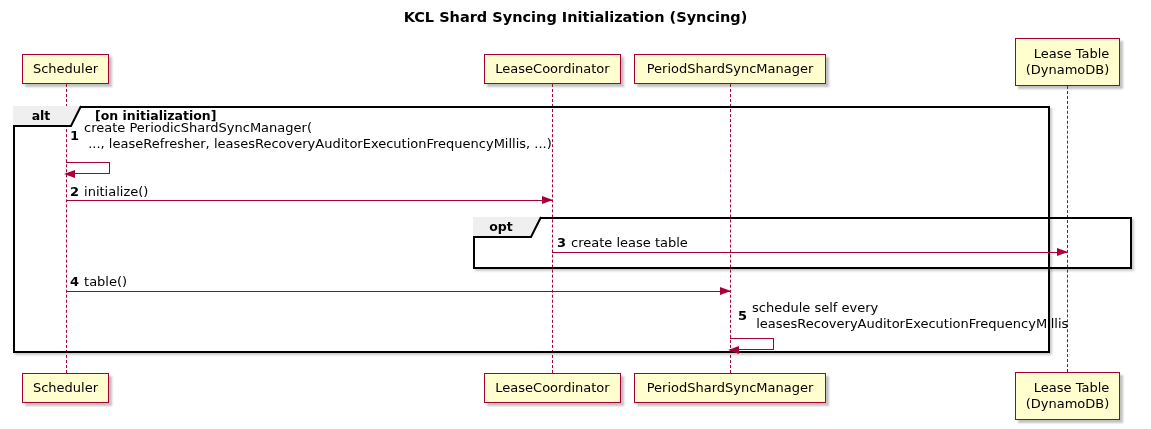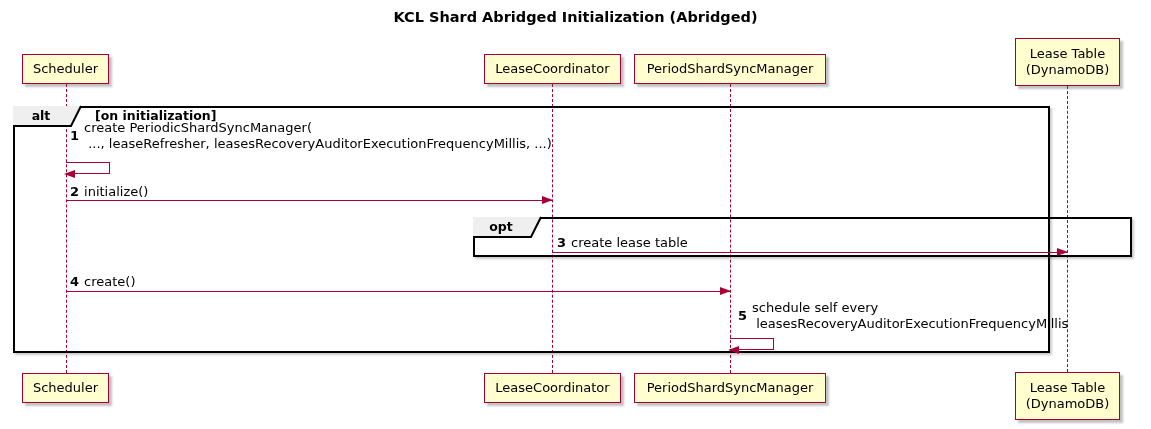--- a/index.html
+++ b/index.html
@@ -10,21 +10,21 @@
   .title {
     position:absolute; top:9px; left:0; right:0; text-align:center;
     font-size:14.5px; font-weight:bold;
   }
   .lifeline { position:absolute; width:0; border-left:1px dashed #A80036; }
   .participant {
     position:absolute; box-sizing:border-box;
     background:#FEFECE; border:1.5px solid #A80036;
     box-shadow:3px 3px 2px rgba(80,80,80,0.35);
     display:flex; align-items:center; justify-content:center;
-    font-size:13px; line-height:16px; text-align:center; white-space:pre-line;
+    font-size:13px; line-height:16px; text-align:right; white-space:pre-line;
   }
   .frame {
     position:absolute; box-sizing:border-box; border:2px solid #000;
     box-shadow:2px 2px 2px rgba(80,80,80,0.3);
   }
   .frame-label { position:absolute; left:-2px; top:-2px; width:70px; height:21px; }
   .frame-label svg { display:block; overflow:visible; }
   .frame-label .kw {
     position:absolute; left:0; top:0; width:56px; height:19px;
     display:flex; align-items:center; justify-content:center;
@@ -52,39 +52,39 @@
     position:absolute; left:-2px; bottom:-5px; width:0; height:0;
     border-right:11px solid #A80036;
     border-top:4px solid transparent; border-bottom:4px solid transparent;
   }
 </style>
 </head>
 <body>
 
 <div id="canvas">
 
-  <div class="title">KCL Shard Abridged Initialization (Abridged)</div>
+  <div class="title">KCL Shard Syncing Initialization (Syncing)</div>
 
   <div class="lifeline" style="left:66px;  top:84px; height:289px;"></div>
   <div class="lifeline" style="left:552px; top:84px; height:289px;"></div>
   <div class="lifeline" style="left:730px; top:84px; height:289px;"></div>
   <div class="lifeline" style="left:1067px; top:86px; height:286px;"></div>
 
   <div class="frame" style="left:13px; top:106px; width:1037px; height:247px;">
     <div class="frame-label">
       <svg width="70" height="21">
         <polygon points="0,0 68,0 58,20 0,20" fill="#EFEFEF"></polygon>
         <polyline points="0,20 58,20 68,0" fill="none" stroke="#000" stroke-width="2"></polyline>
       </svg>
       <span class="kw">alt</span>
     </div>
     <div class="guard" style="left:80px;">[on initialization]</div>
   </div>
 
-  <div class="frame" style="left:473px; top:217px; width:659px; height:40px;">
+  <div class="frame" style="left:473px; top:217px; width:659px; height:52px;">
     <div class="frame-label">
       <svg width="70" height="21">
         <polygon points="0,0 68,0 58,20 0,20" fill="#EFEFEF"></polygon>
         <polyline points="0,20 58,20 68,0" fill="none" stroke="#000" stroke-width="2"></polyline>
       </svg>
       <span class="kw">opt</span>
     </div>
   </div>
 
   <div class="msg" style="left:70px; top:120px;">
@@ -107,21 +107,21 @@
   <div class="msg" style="left:557px; top:235px;">
     <span class="num">3</span>
     <span>create lease table</span>
   </div>
   <div class="arrow" style="left:552px; top:252px; width:515px;">
     <span class="head-r"></span>
   </div>
 
   <div class="msg" style="left:70px; top:274px;">
     <span class="num">4</span>
-    <span>create()</span>
+    <span>table()</span>
   </div>
   <div class="arrow" style="left:66px; top:291px; width:664px;">
     <span class="head-r"></span>
   </div>
 
   <div class="msg" style="left:738px; top:300px;">
     <span class="num">5</span>
     <span>schedule self every
 &nbsp;leasesRecoveryAuditorExecutionFrequencyMillis</span>
   </div>

